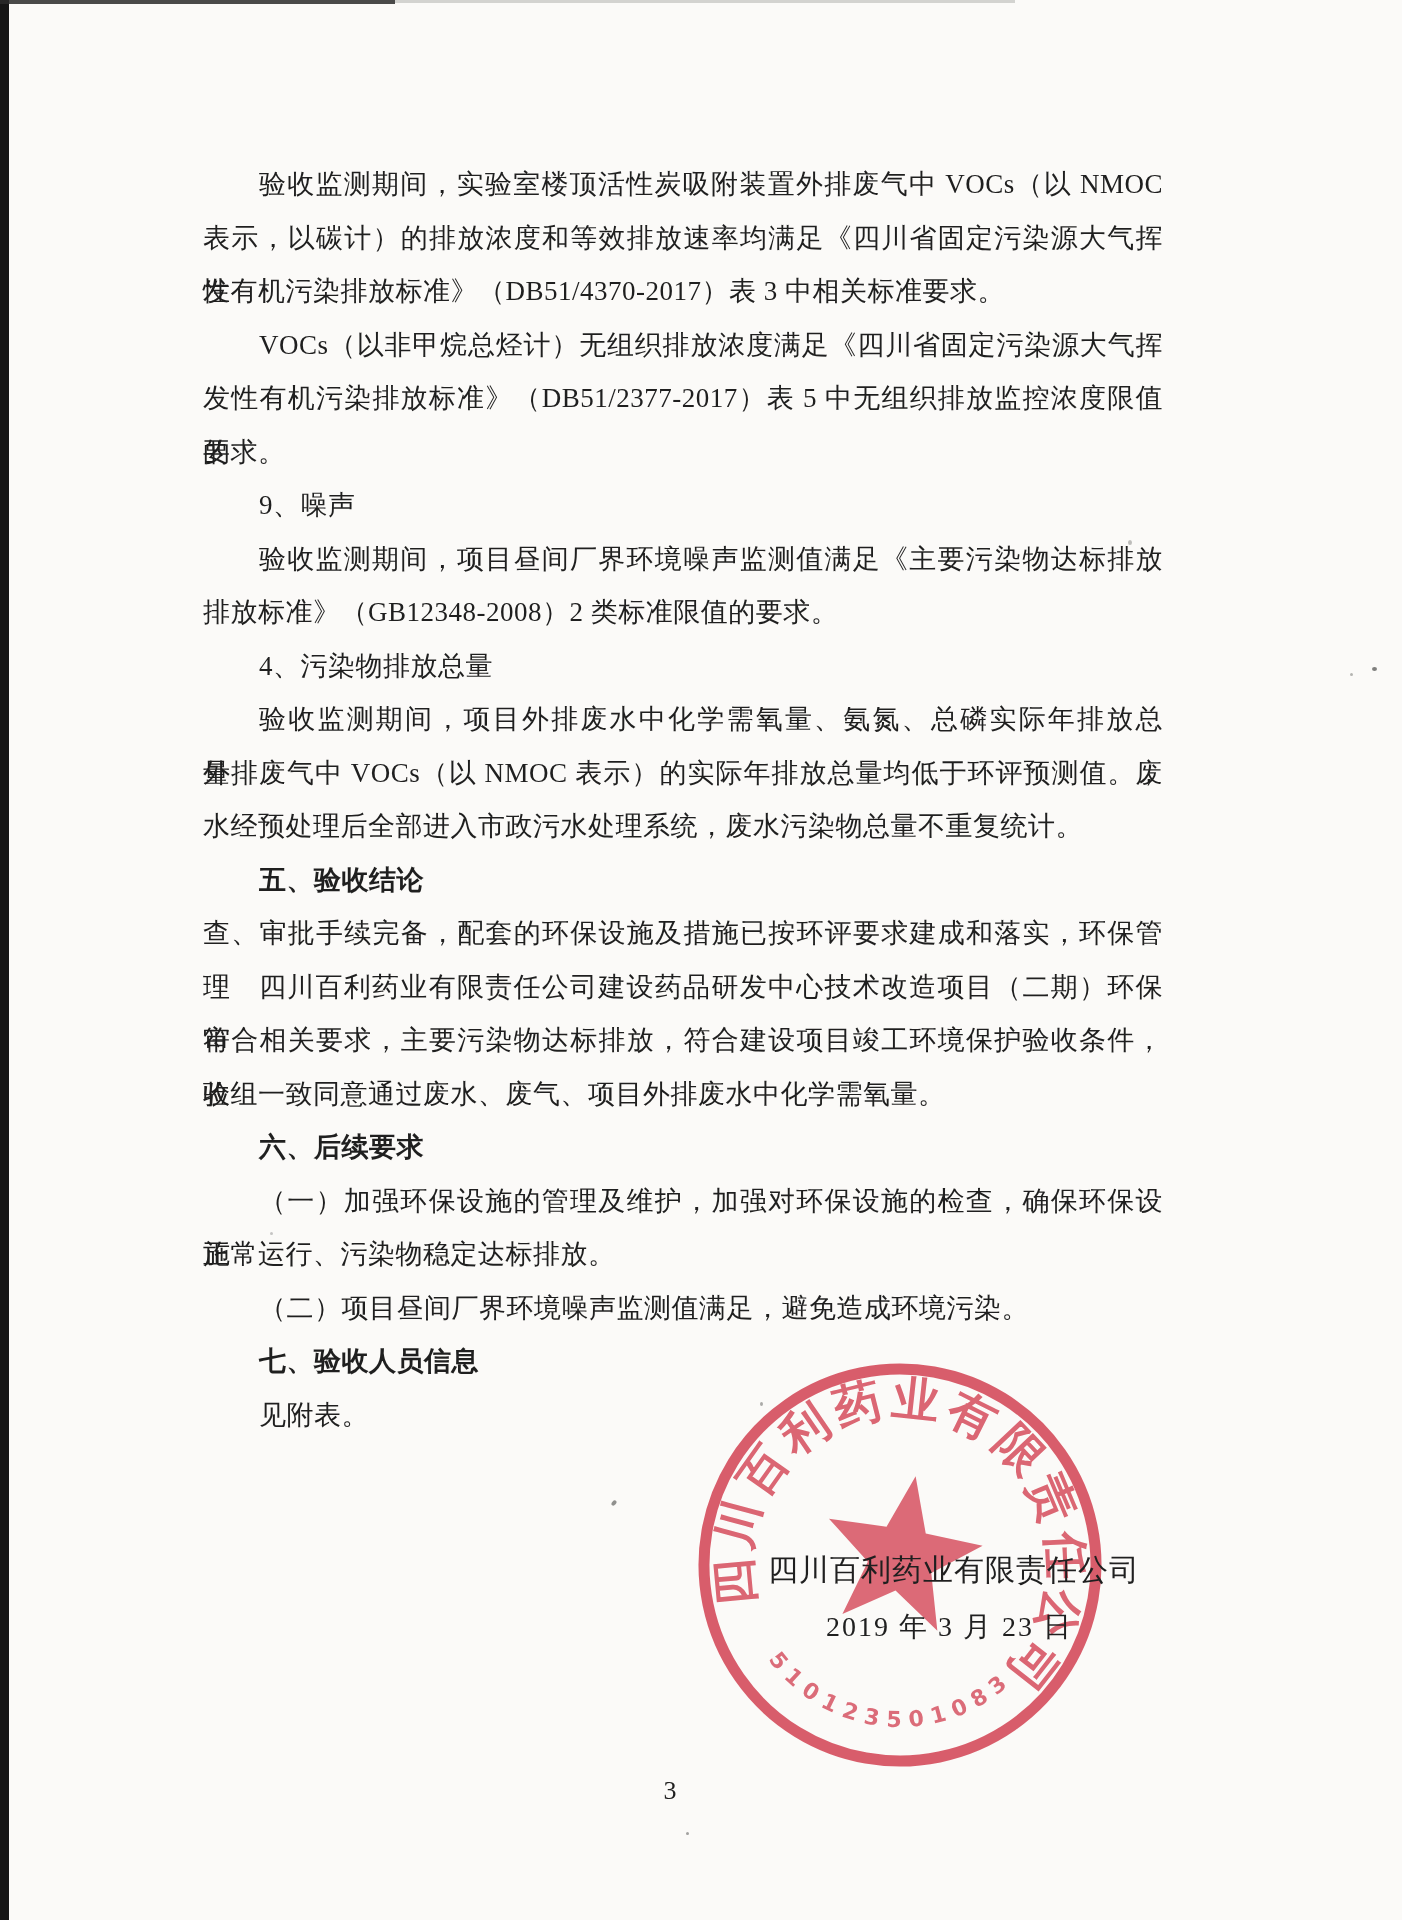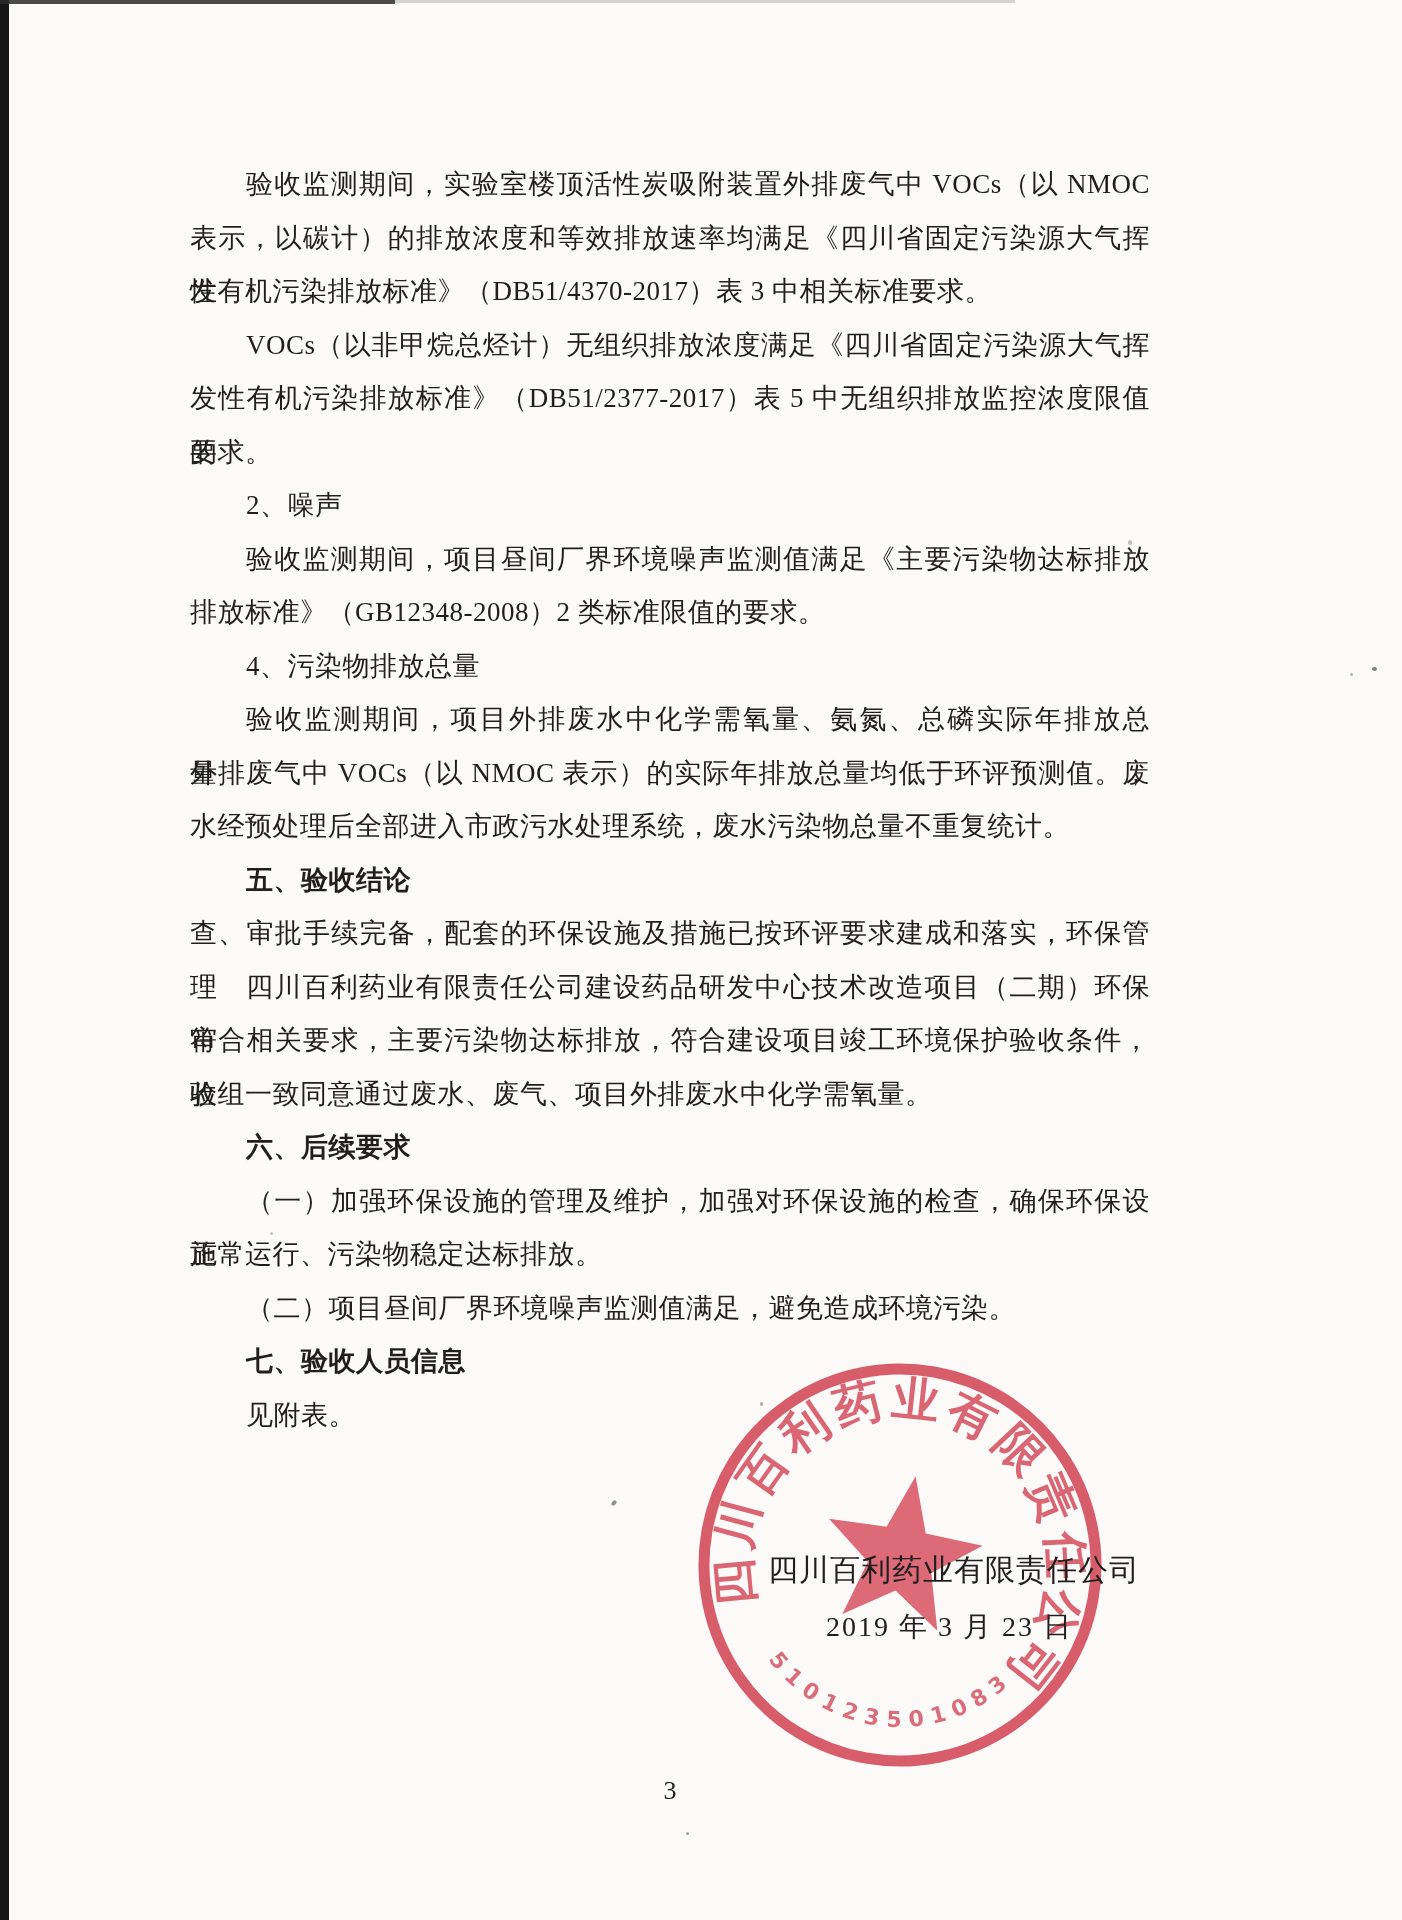--- a/index.html
+++ b/index.html
@@ -12,21 +12,21 @@
     color:#1f1f1f;
   }
   
   .edge-left{position:absolute;left:0;top:0;width:9px;height:1920px;background:#161616;}
   .edge-top{position:absolute;left:0;top:0;width:395px;height:4px;background:#2a2a2a;opacity:.85;}
   .edge-top2{position:absolute;left:395px;top:0;width:620px;height:3px;background:#8a8a88;opacity:.35;}
   .speck{position:absolute;background:#4a4a48;border-radius:50%;}
 
   
   .doc-body{
-    position:absolute;left:190px;top:158px;width:960px;
+    position:absolute;left:203px;top:158px;width:960px;
     font-size:27px;line-height:53.5px;
     letter-spacing:.5px;
   }
   .line{text-align:justify;text-align-last:justify;height:53.5px;}
   .line.nj{text-align:left;text-align-last:auto;}
   .line.ind{text-indent:56px;}
   .line.b{font-weight:700;}
 
   .sig-company{
     position:absolute;left:768px;top:1550px;
@@ -58,21 +58,21 @@
   <div class="edge-top"></div>
   <div class="edge-top2"></div>
 
   <div class="doc-body">
       <div class="line ind">验收监测期间，实验室楼顶活性炭吸附装置外排废气中 VOCs（以 NMOC</div>
       <div class="line">表示，以碳计）的排放浓度和等效排放速率均满足《四川省固定污染源大气挥发</div>
       <div class="line nj">性有机污染排放标准》（DB51/4370-2017）表 3 中相关标准要求。</div>
       <div class="line ind">VOCs（以非甲烷总烃计）无组织排放浓度满足《四川省固定污染源大气挥</div>
       <div class="line">发性有机污染排放标准》（DB51/2377-2017）表 5 中无组织排放监控浓度限值的</div>
       <div class="line nj">要求。</div>
-      <div class="line ind nj">2、噪声</div>
+      <div class="line ind nj">9、噪声</div>
       <div class="line ind">验收监测期间，项目昼间厂界环境噪声监测值满足《主要污染物达标排放</div>
       <div class="line nj">排放标准》（GB12348-2008）2 类标准限值的要求。</div>
       <div class="line ind nj">4、污染物排放总量</div>
       <div class="line ind">验收监测期间，项目外排废水中化学需氧量、氨氮、总磷实际年排放总量，</div>
       <div class="line">外排废气中 VOCs（以 NMOC 表示）的实际年排放总量均低于环评预测值。废</div>
       <div class="line nj">水经预处理后全部进入市政污水处理系统，废水污染物总量不重复统计。</div>
       <div class="line ind b nj">五、验收结论</div>
       <div class="line">查、审批手续完备，配套的环保设施及措施已按环评要求建成和落实，环保管理</div>
       <div class="line ind">四川百利药业有限责任公司建设药品研发中心技术改造项目（二期）环保审</div>
       <div class="line">符合相关要求，主要污染物达标排放，符合建设项目竣工环境保护验收条件，验</div>

